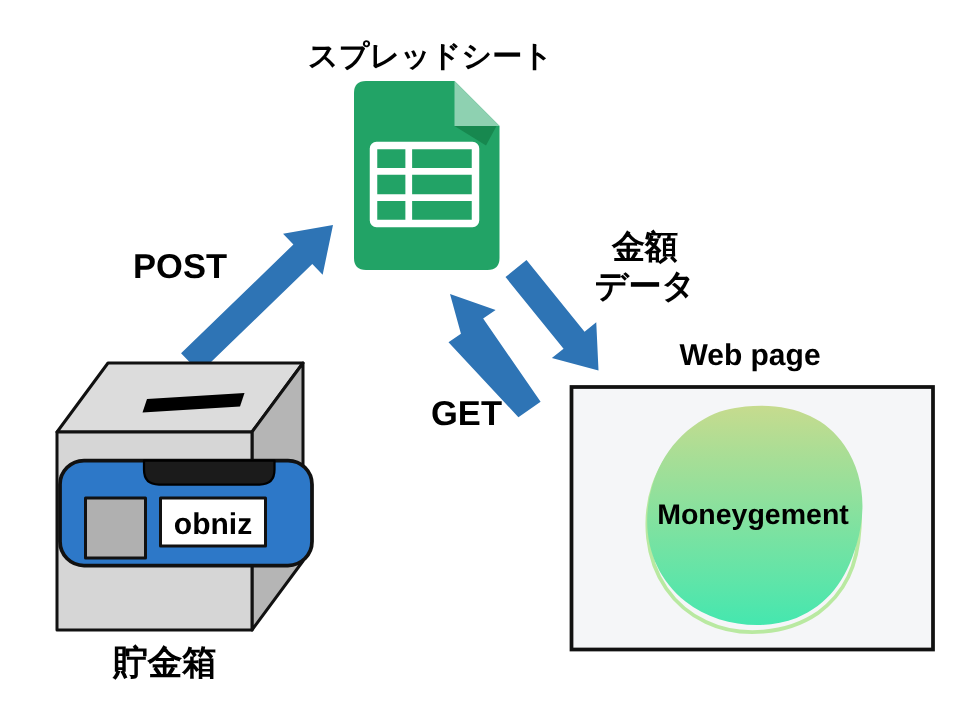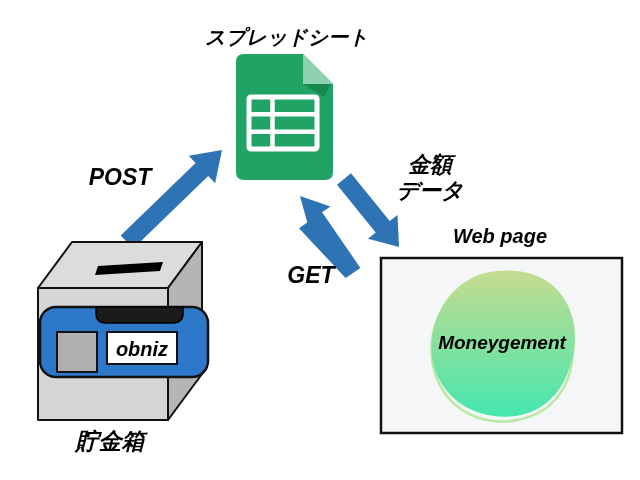--- a/index.html
+++ b/index.html
@@ -1,19 +1,18 @@
 <!DOCTYPE html>
 <html><head>
 <meta charset="utf-8">
 <style>
   html,body{margin:0;padding:0;background:#ffffff;}
   #canvas{
     position:relative;width:640px;height:480px;background:#ffffff;overflow:hidden;
     font-family:"Liberation Sans","DejaVu Sans",sans-serif;
-    font-style:italic;
   }
   svg{position:absolute;top:0;left:0;}
   text{font-family:"Liberation Sans","DejaVu Sans",sans-serif;font-weight:bold;fill:#000;}
 </style>
 </head>
 <body>
 
 <div id="canvas">
 <svg width="640" height="480" viewBox="0 0 640 480">
   <defs>

